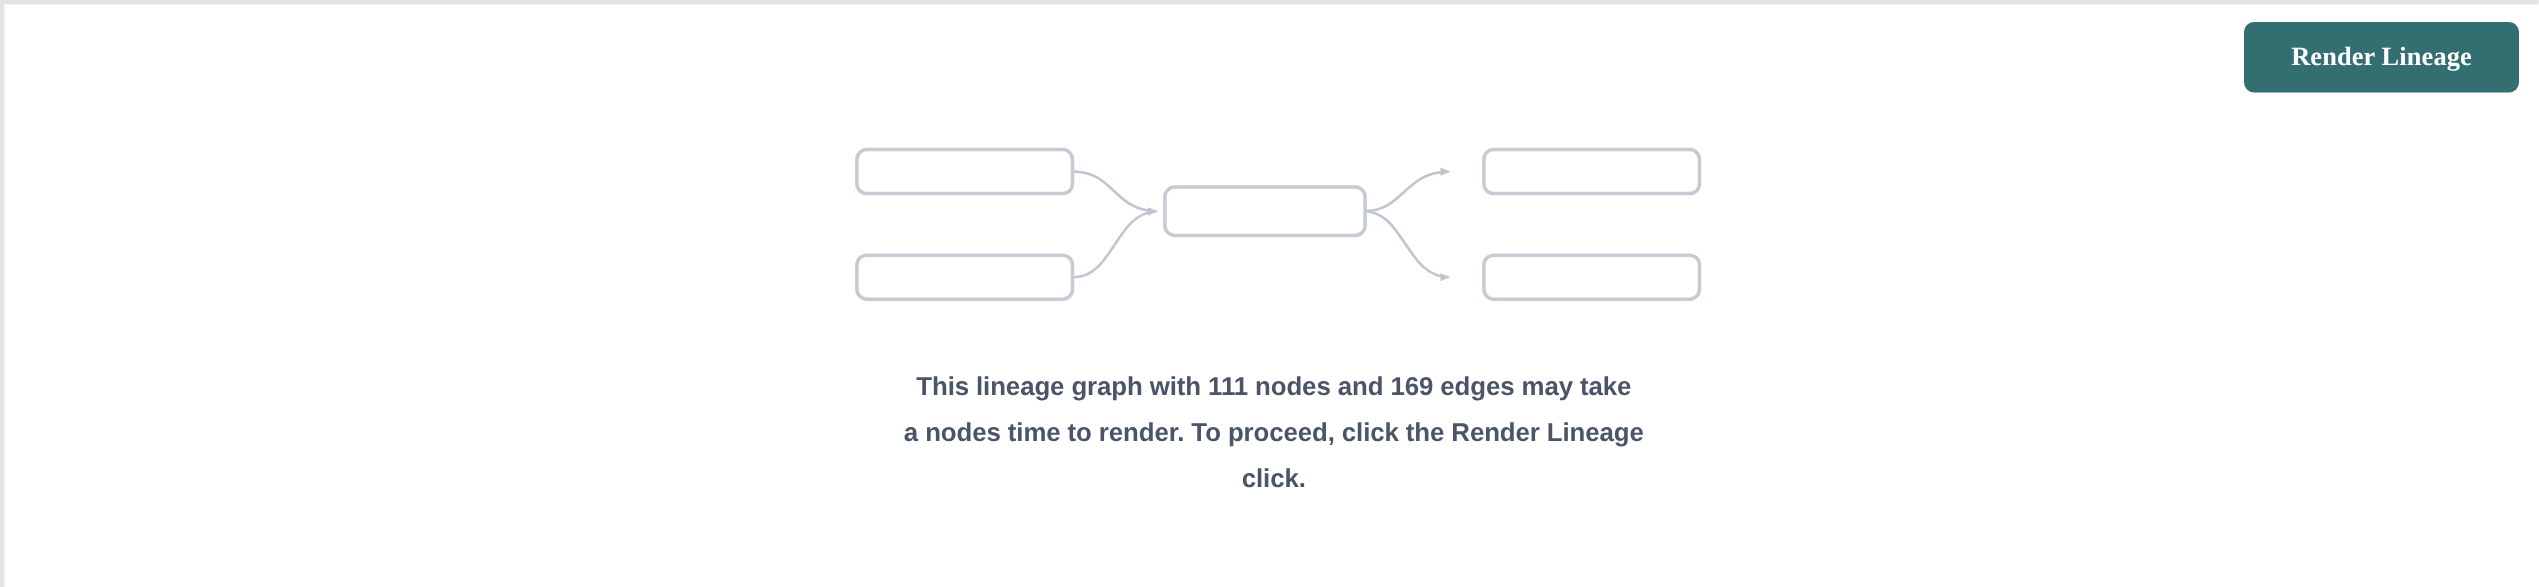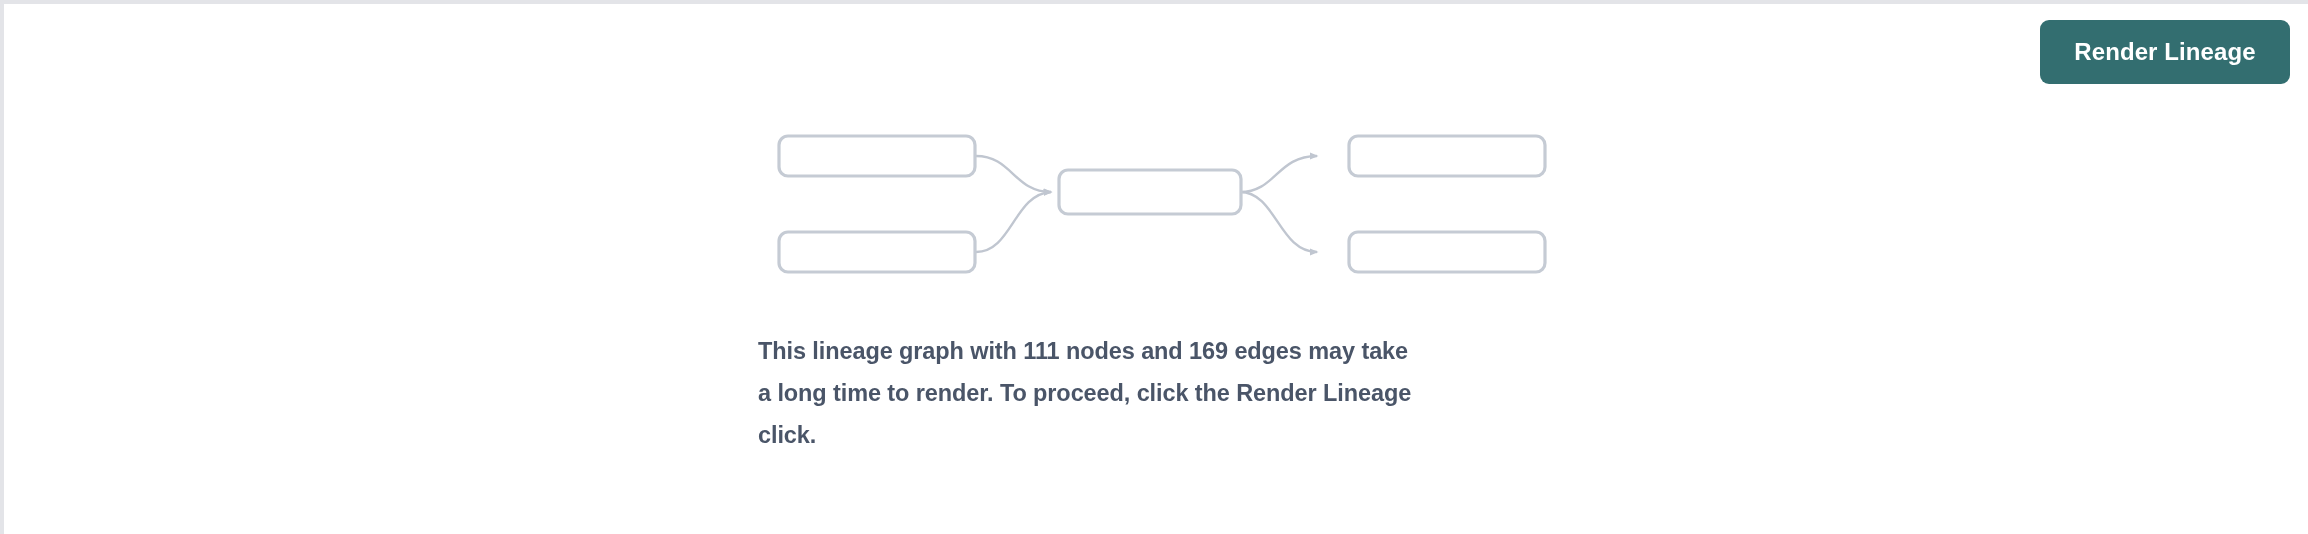--- a/index.html
+++ b/index.html
@@ -26,21 +26,21 @@
   #render-lineage-button {
     position: absolute;
     left: 2036px;
     top: 16px;
     width: 250px;
     height: 64px;
     background: #336e70;
     color: #ffffff;
     border: none;
     border-radius: 9px;
-    font-family: Liberation Sans, sans-serif;
+    font-family: Liberation Serif, serif;
     font-size: 24px;
     font-weight: bold;
     letter-spacing: 0.1px;
     cursor: pointer;
     display: flex;
     align-items: center;
     justify-content: center;
     line-height: 1;
   }
 
@@ -69,20 +69,21 @@
     stroke-width: 2.4;
   }
   .ph-arrowhead { fill: #c0c6d0; }
 
   
   #lineage-warning-message {
     position: absolute;
     left: 754px;
     top: 326px;
     width: 800px;
+    text-align: center;
     color: #4a5568;
     font-family: "Liberation Sans", sans-serif;
     font-size: 23.5px;
     font-weight: bold;
     line-height: 42px;
     letter-spacing: -0.1px;
   }
 </style>
 </head>
 <body>
@@ -108,17 +109,17 @@
       <rect class="ph-node" x="15" y="2" width="196" height="40" rx="9" ry="9"></rect>
       <rect class="ph-node" x="15" y="98" width="196" height="40" rx="9" ry="9"></rect>
       <rect class="ph-node" x="295" y="36" width="182" height="44" rx="9" ry="9"></rect>
       <rect class="ph-node" x="585" y="2" width="196" height="40" rx="9" ry="9"></rect>
       <rect class="ph-node" x="585" y="98" width="196" height="40" rx="9" ry="9"></rect>
     </svg>
   </div>
 
   <div id="lineage-warning-message">
     <div>This lineage graph with 111 nodes and 169 edges may take</div>
-    <div>a long time to render. To proceed, click the Render Lineage</div>
+    <div>a nodes time to render. To proceed, click the Render Lineage</div>
     <div>click.</div>
   </div>
 
 </div>
 
 </body></html>

